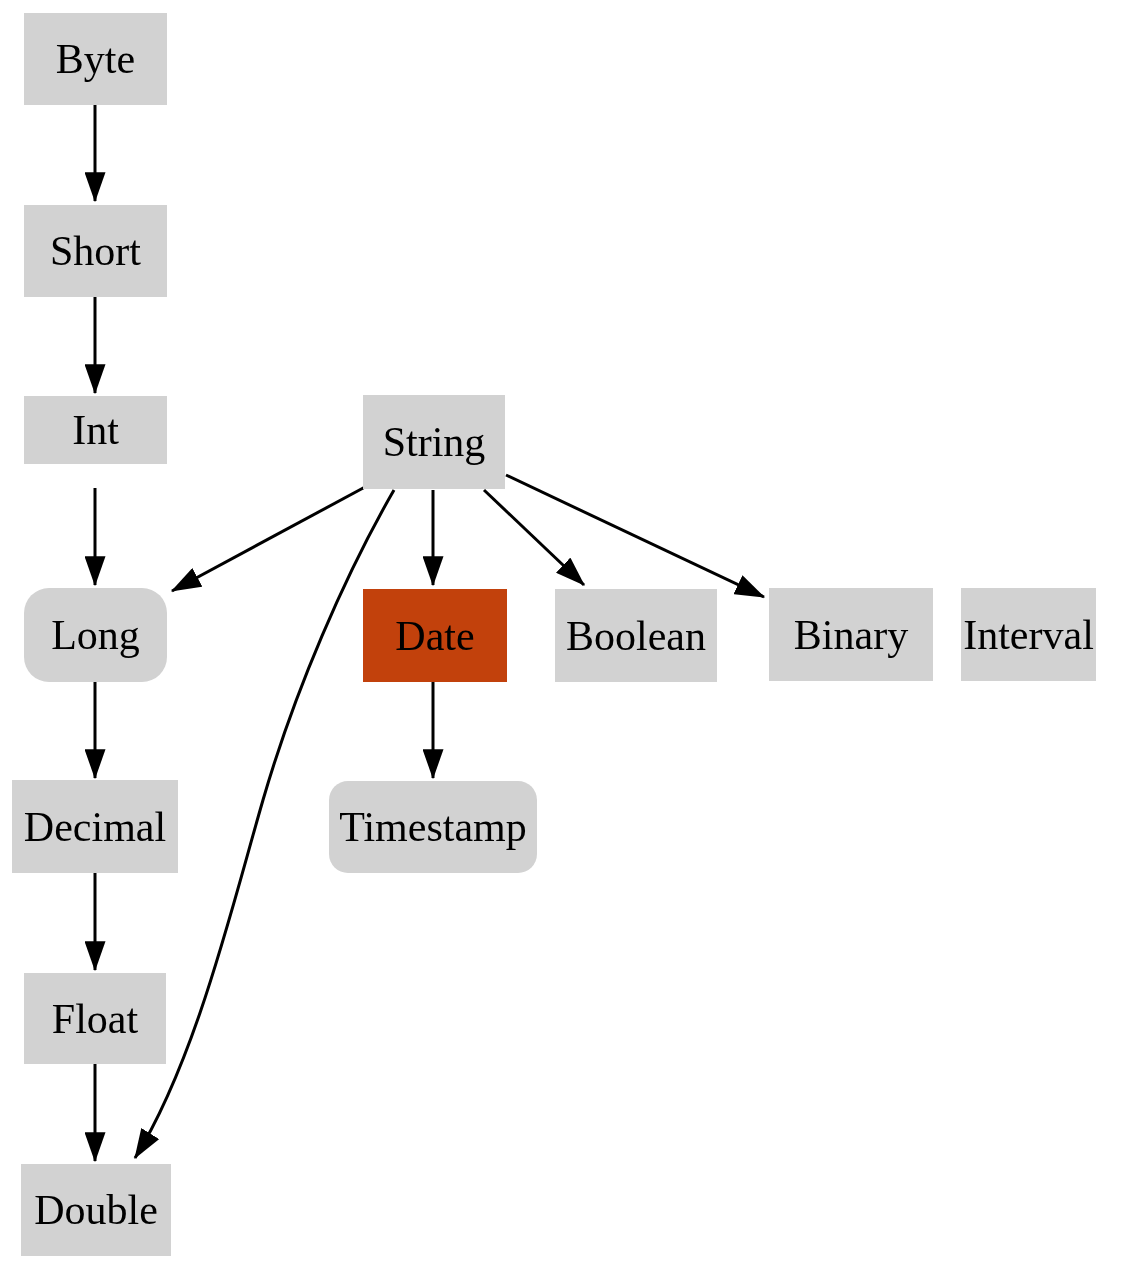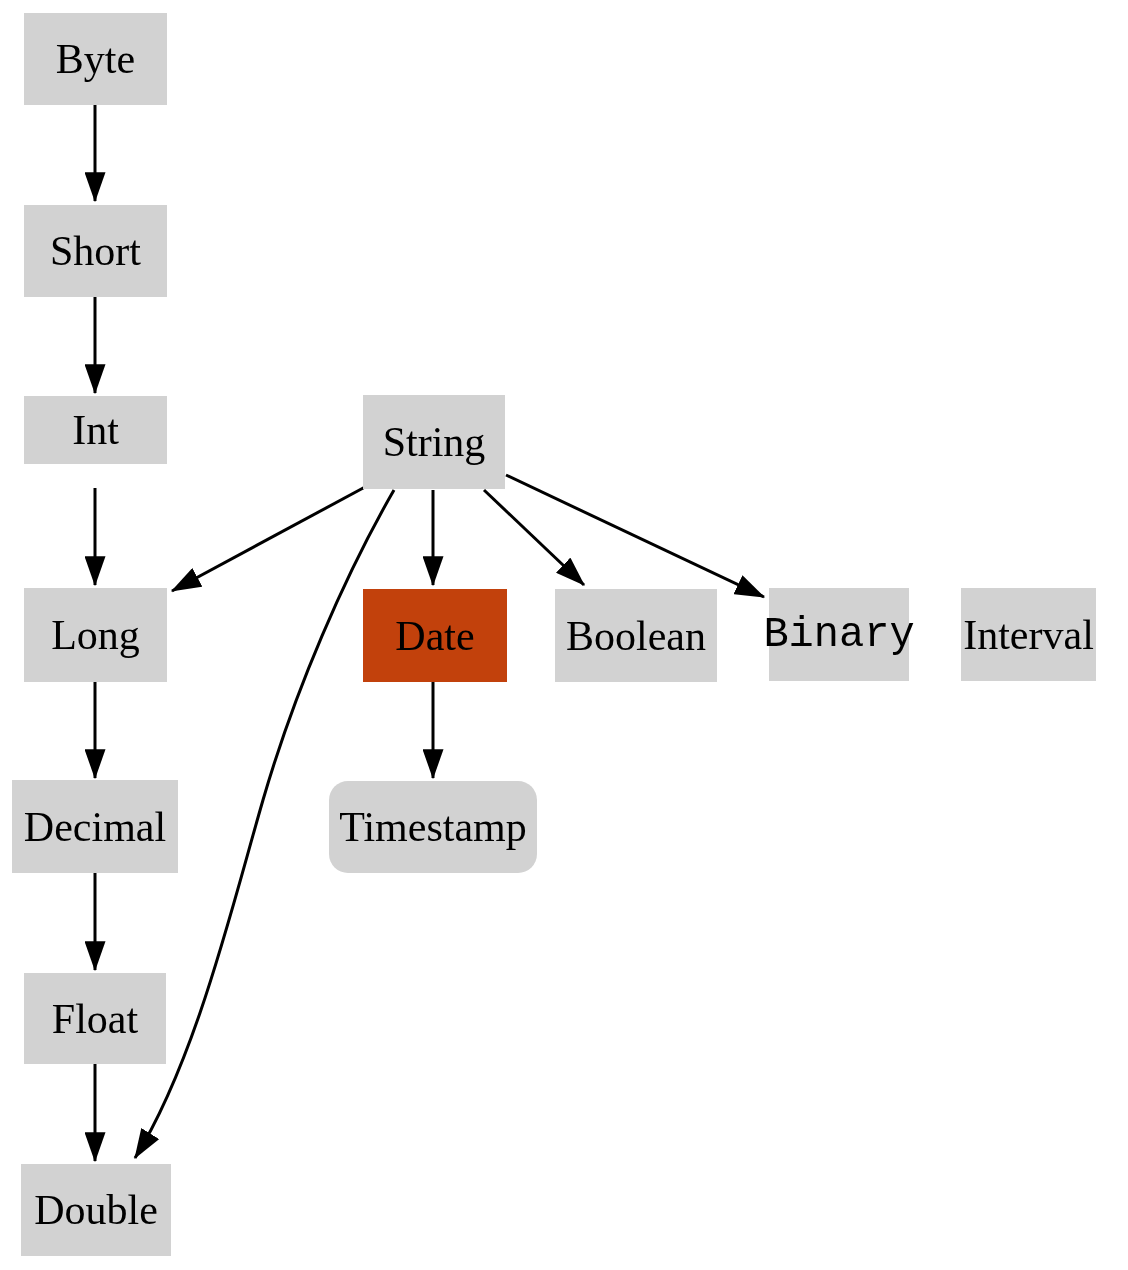--- a/index.html
+++ b/index.html
@@ -65,30 +65,30 @@
     </div>
     <div class="node" style="left: 24px; top: 205px; width: 143px; height: 92px; background: rgb(210, 210, 210); color: rgb(0, 0, 0);">
       <span>Short</span>
     </div>
     <div class="node" style="left: 24px; top: 396px; width: 143px; height: 68px; background: rgb(210, 210, 210); color: rgb(0, 0, 0);">
       <span>Int</span>
     </div>
     <div class="node" style="left: 363px; top: 395px; width: 142px; height: 94px; background: rgb(210, 210, 210); color: rgb(0, 0, 0);">
       <span>String</span>
     </div>
-    <div class="node" style="left: 24px; top: 588px; width: 143px; height: 94px; background: rgb(210, 210, 210); color: rgb(0, 0, 0);">
+    <div class="node" style="left: 24px; top: 588px; width: 143px; height: 94px; background: rgb(210, 210, 210); color: rgb(0, 0, 0); border-radius: 25px;">
       <span>Long</span>
     </div>
     <div class="node" style="left: 363px; top: 589px; width: 144px; height: 93px; background: #c2410c; color: rgb(0, 0, 0);">
       <span>Date</span>
     </div>
     <div class="node" style="left: 555px; top: 589px; width: 162px; height: 93px; background: rgb(210, 210, 210); color: rgb(0, 0, 0);">
       <span>Boolean</span>
     </div>
-    <div class="node" style="left: 769px; top: 588px; width: 140px; height: 93px; background: rgb(210, 210, 210); color: rgb(0, 0, 0); font-family: Liberation Mono, monospace;">
+    <div class="node" style="left: 769px; top: 588px; width: 164px; height: 93px; background: rgb(210, 210, 210); color: rgb(0, 0, 0);">
       <span>Binary</span>
     </div>
     <div class="node" style="left: 961px; top: 588px; width: 135px; height: 93px; background: rgb(210, 210, 210); color: rgb(0, 0, 0);">
       <span>Interval</span>
     </div>
     <div class="node" style="left: 12px; top: 780px; width: 166px; height: 93px; background: rgb(210, 210, 210); color: rgb(0, 0, 0);">
       <span>Decimal</span>
     </div>
     <div class="node" style="left: 329px; top: 781px; width: 208px; height: 92px; background: rgb(210, 210, 210); color: rgb(0, 0, 0); border-radius: 19px;">
       <span>Timestamp</span>

